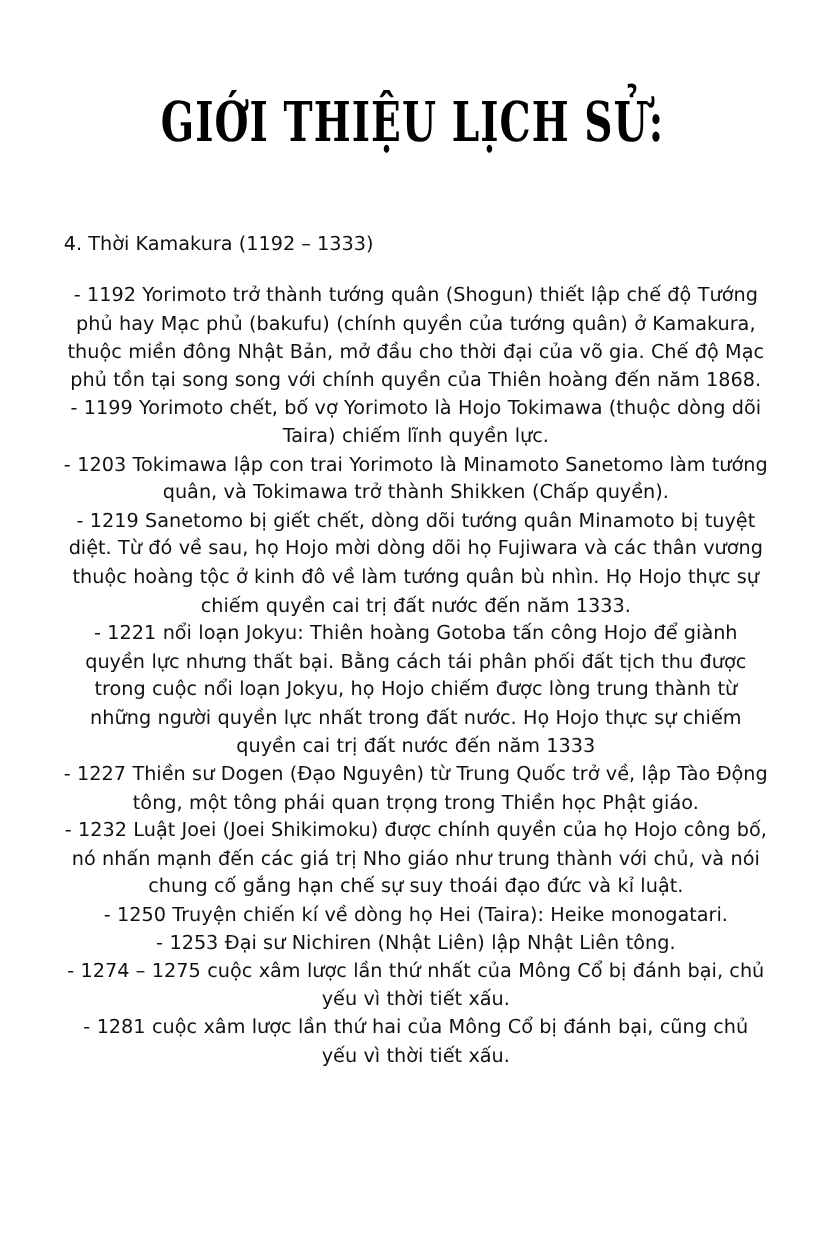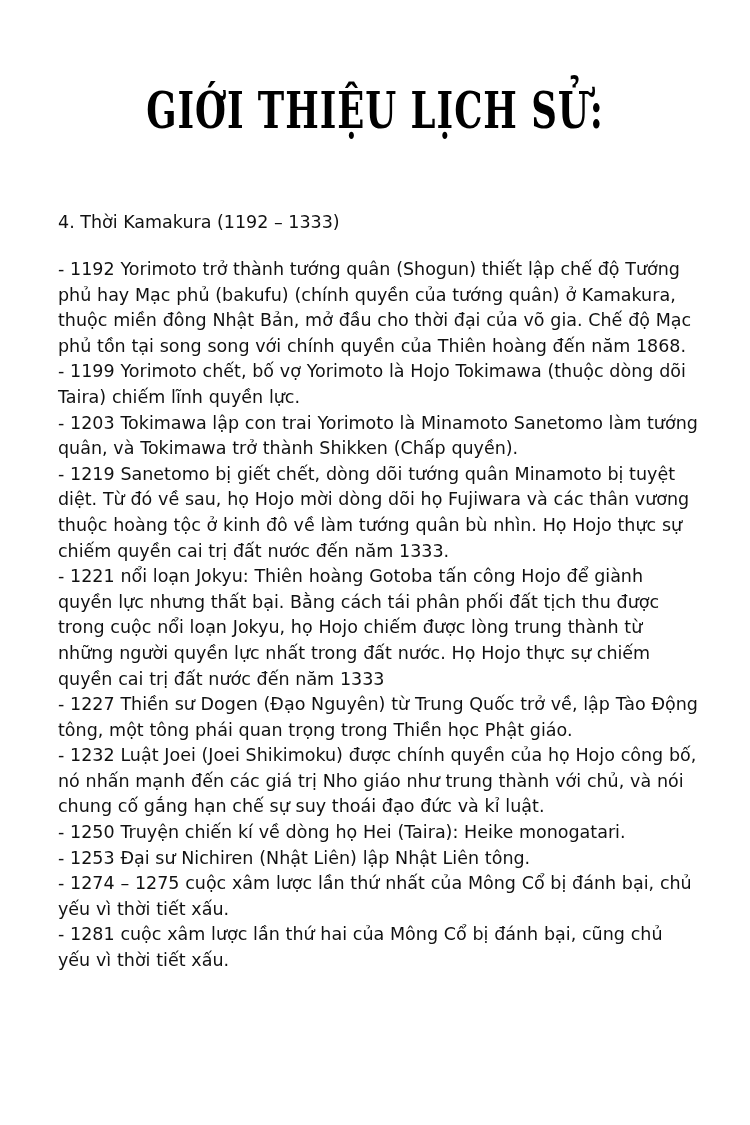--- a/index.html
+++ b/index.html
@@ -50,20 +50,21 @@
     color: #111111;
     margin: 0 0 22px 0;
   }
   .para {
     font-size: 17.5px;
     line-height: 25.6px;
     color: #111111;
     margin: 0;
     white-space: pre-wrap;
     word-spacing: 0.2px;
+    text-align: center;
   }
 </style>
 </head>
 <body>
 
 <div class="page">
 
   <h1 class="title">GIỚI THIỆU LỊCH SỬ:</h1>
 
   <div class="body-block">

